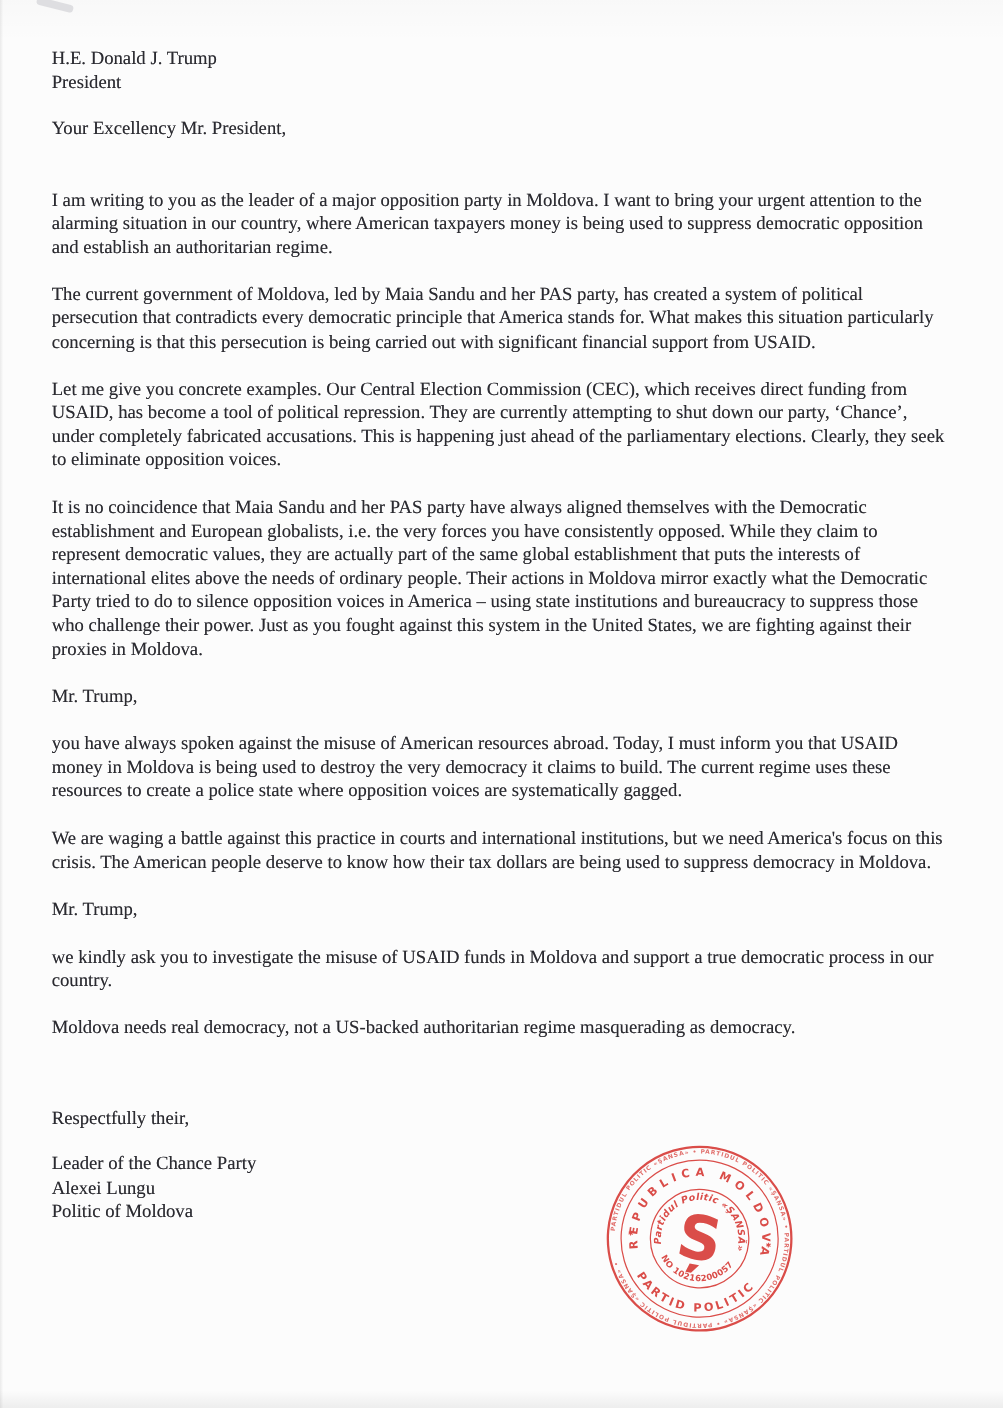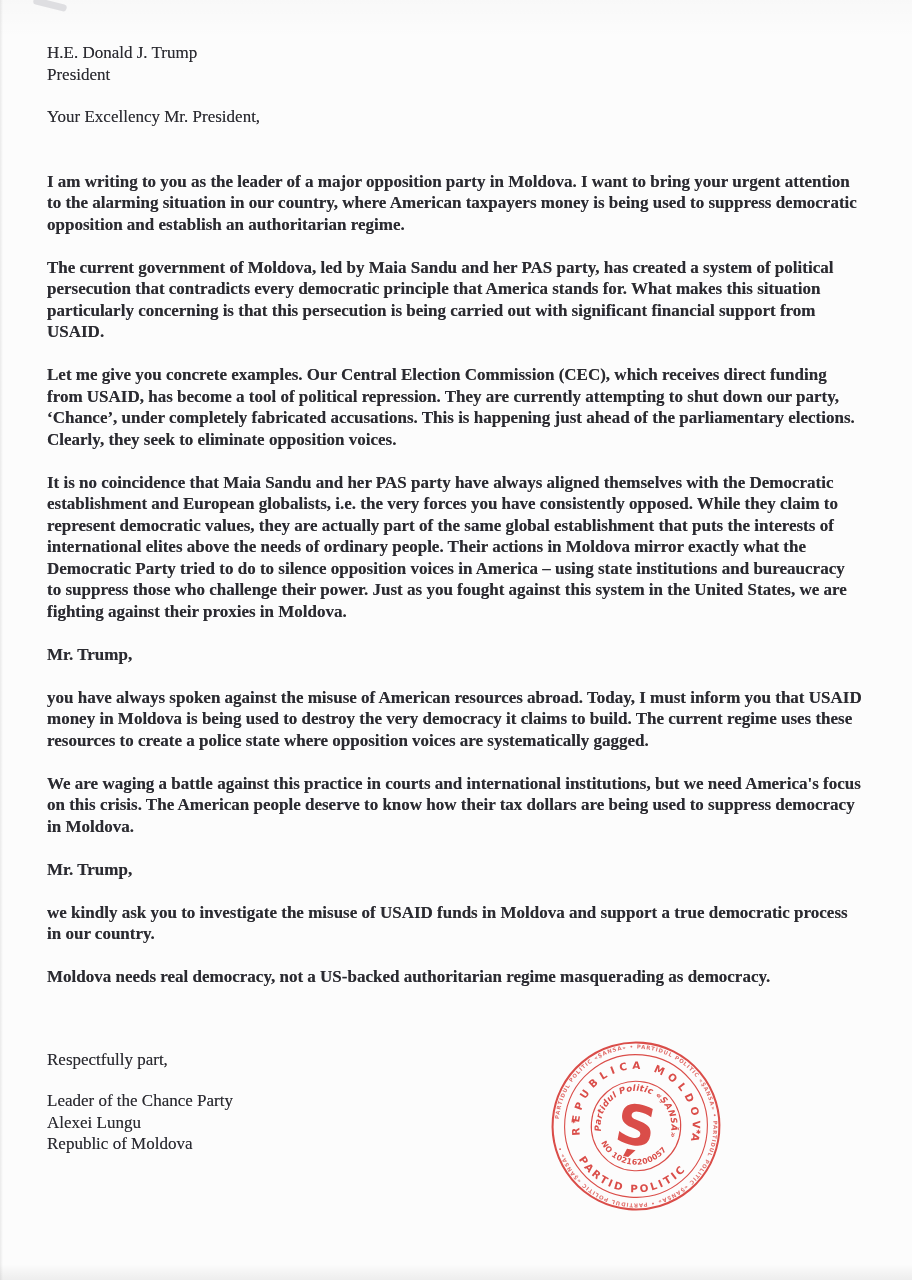--- a/index.html
+++ b/index.html
@@ -25,21 +25,21 @@
     transform:rotate(14deg);
   }
   .letter{
     position:absolute;left:47px;top:42px;width:815px;
     font-size:17px;line-height:21.5px;color:#2b2b31;
     text-shadow:0 0 0.35px rgba(43,43,49,0.55);
   }
   .recipient div{margin:0;}
   .salutation{margin-top:21px;}
   .body{margin-top:43px;}
-  .body p{margin:21.5px 0 0 0;font-weight:bold;}
+  .body p{margin:21.5px 0 0 0;}
   .body p:first-child{margin-top:0;}
   .closing{margin-top:61px;}
   .signature{margin-top:20px;}
   .signature div{margin:0;}
 
   .stamp{
     position:absolute;left:550px;top:1040px;width:172px;height:172px;
     transform:rotate(5deg);
     opacity:0.93;
   }
@@ -96,27 +96,27 @@
         <p>Let me give you concrete examples. Our Central Election Commission (CEC), which receives direct funding from USAID, has become a tool of political repression. They are currently attempting to shut down our party, ‘Chance’, under completely fabricated accusations. This is happening just ahead of the parliamentary elections. Clearly, they seek to eliminate opposition voices.</p>
         <p>It is no coincidence that Maia Sandu and her PAS party have always aligned themselves with the Democratic establishment and European globalists, i.e. the very forces you have consistently opposed. While they claim to represent democratic values, they are actually part of the same global establishment that puts the interests of international elites above the needs of ordinary people. Their actions in Moldova mirror exactly what the Democratic Party tried to do to silence opposition voices in America – using state institutions and bureaucracy to suppress those who challenge their power. Just as you fought against this system in the United States, we are fighting against their proxies in Moldova.</p>
         <p>Mr. Trump,</p>
         <p>you have always spoken against the misuse of American resources abroad. Today, I must inform you that USAID money in Moldova is being used to destroy the very democracy it claims to build. The current regime uses these resources to create a police state where opposition voices are systematically gagged.</p>
         <p>We are waging a battle against this practice in courts and international institutions, but we need America's focus on this crisis. The American people deserve to know how their tax dollars are being used to suppress democracy in Moldova.</p>
         <p>Mr. Trump,</p>
         <p>we kindly ask you to investigate the misuse of USAID funds in Moldova and support a true democratic process in our country.</p>
         <p>Moldova needs real democracy, not a US-backed authoritarian regime masquerading as democracy.</p>
       </div>
 
-    <div class="closing">Respectfully part,</div>
+    <div class="closing">Respectfully their,</div>
 
     <div class="signature">
 
     <div>Leader of the Chance Party</div>
         <div>Alexei Lungu</div>
-        <div>Republic of Moldova</div>
+        <div>Politic of Moldova</div>
       </div>
   </div>
 
   <div class="stamp">
     <svg viewBox="0 0 200 200">
       <defs>
         <path id="arc-micro" d="M 10 100 A 90 90 0 1 1 190 100 A 90 90 0 1 1 10 100"></path>
         <path id="arc-caps-top" d="M 36.3 117.1 A 66 66 0 1 1 163.7 117.1"></path>
         <path id="arc-caps-bottom" d="M 36.9 144.2 A 77 77 0 0 0 163.1 144.2"></path>
         <path id="arc-inner-top" d="M 59.6 107.1 A 41 41 0 1 1 140.4 107.1"></path>

